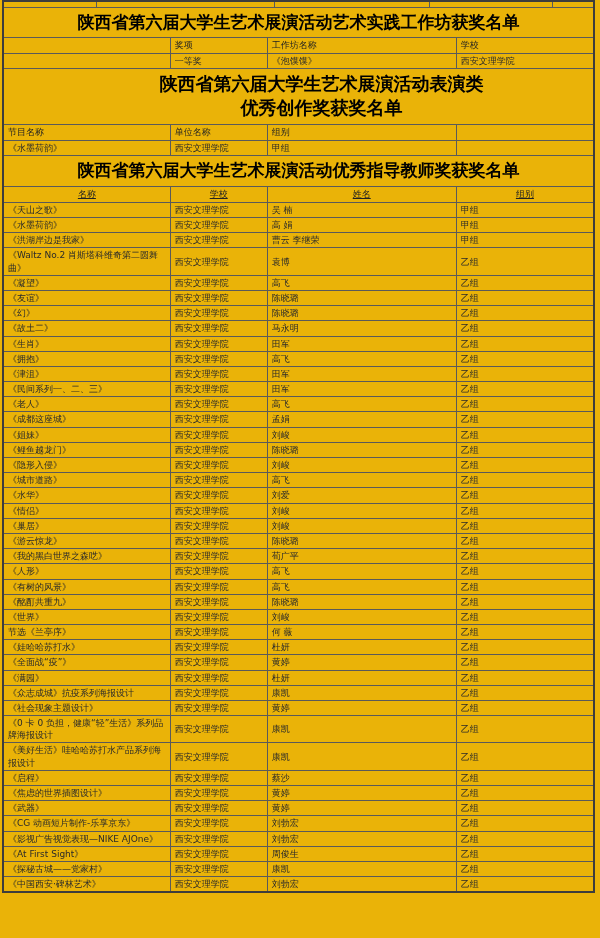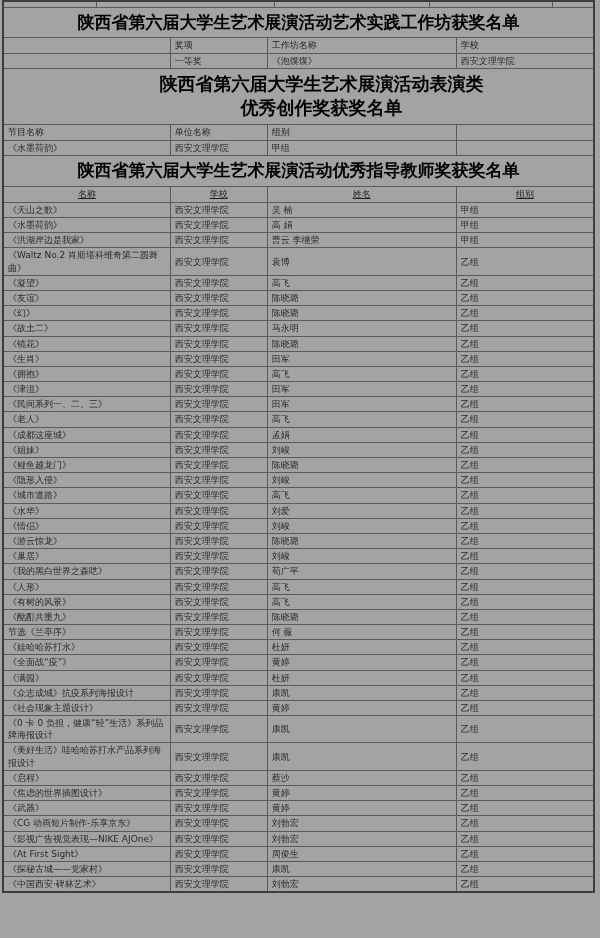--- a/index.html
+++ b/index.html
@@ -6,21 +6,21 @@
     margin: 0;
     padding: 0;
     background: #ffffff;
     font-family: "DejaVu Sans", "Liberation Sans", sans-serif;
     color: #1f1f1f;
     -webkit-font-smoothing: antialiased;
   }
   .page {
     width: 600px;
     height: 938px;
-    background: #a3a3a3;
+    background: #eab308;
     overflow: hidden;
     box-sizing: border-box;
     padding: 0 4px 6px 2px;
   }
   table.sheet {
     border-collapse: collapse;
     width: 593px;
     table-layout: fixed;
     border: 2px solid #3d3d3d;
   }
@@ -170,26 +170,20 @@
       <td>陈晓璐</td>
       <td>乙组</td>
     </tr>
         <tr class="r">
       <td>《故土二》</td>
       <td>西安文理学院</td>
       <td>马永明</td>
       <td>乙组</td>
     </tr>
         <tr class="r">
-      <td>《镜花》</td>
-      <td>西安文理学院</td>
-      <td>陈晓璐</td>
-      <td>乙组</td>
-    </tr>
-        <tr class="r">
       <td>《生肖》</td>
       <td>西安文理学院</td>
       <td>田军</td>
       <td>乙组</td>
     </tr>
         <tr class="r">
       <td>《拥抱》</td>
       <td>西安文理学院</td>
       <td>高飞</td>
       <td>乙组</td>
@@ -248,32 +242,32 @@
       <td>刘爱</td>
       <td>乙组</td>
     </tr>
         <tr class="r">
       <td>《情侣》</td>
       <td>西安文理学院</td>
       <td>刘峻</td>
       <td>乙组</td>
     </tr>
         <tr class="r">
+      <td>《巢居》</td>
+      <td>西安文理学院</td>
+      <td>刘峻</td>
+      <td>乙组</td>
+    </tr>
+        <tr class="r">
       <td>《游云惊龙》</td>
       <td>西安文理学院</td>
       <td>陈晓璐</td>
       <td>乙组</td>
     </tr>
         <tr class="r">
-      <td>《巢居》</td>
-      <td>西安文理学院</td>
-      <td>刘峻</td>
-      <td>乙组</td>
-    </tr>
-        <tr class="r">
       <td>《我的黑白世界之森呓》</td>
       <td>西安文理学院</td>
       <td>荀广平</td>
       <td>乙组</td>
     </tr>
         <tr class="r">
       <td>《人形》</td>
       <td>西安文理学院</td>
       <td>高飞</td>
       <td>乙组</td>
@@ -281,20 +275,26 @@
         <tr class="r">
       <td>《有树的风景》</td>
       <td>西安文理学院</td>
       <td>高飞</td>
       <td>乙组</td>
     </tr>
         <tr class="r">
       <td>《酩酊共重九》</td>
       <td>西安文理学院</td>
       <td>陈晓璐</td>
+      <td>乙组</td>
+    </tr>
+        <tr class="r">
+      <td>《世界》</td>
+      <td>西安文理学院</td>
+      <td>刘峻</td>
       <td>乙组</td>
     </tr>
         <tr class="r">
       <td>节选《兰亭序》</td>
       <td>西安文理学院</td>
       <td>何 薇</td>
       <td>乙组</td>
     </tr>
         <tr class="r">
       <td>《娃哈哈苏打水》</td>

